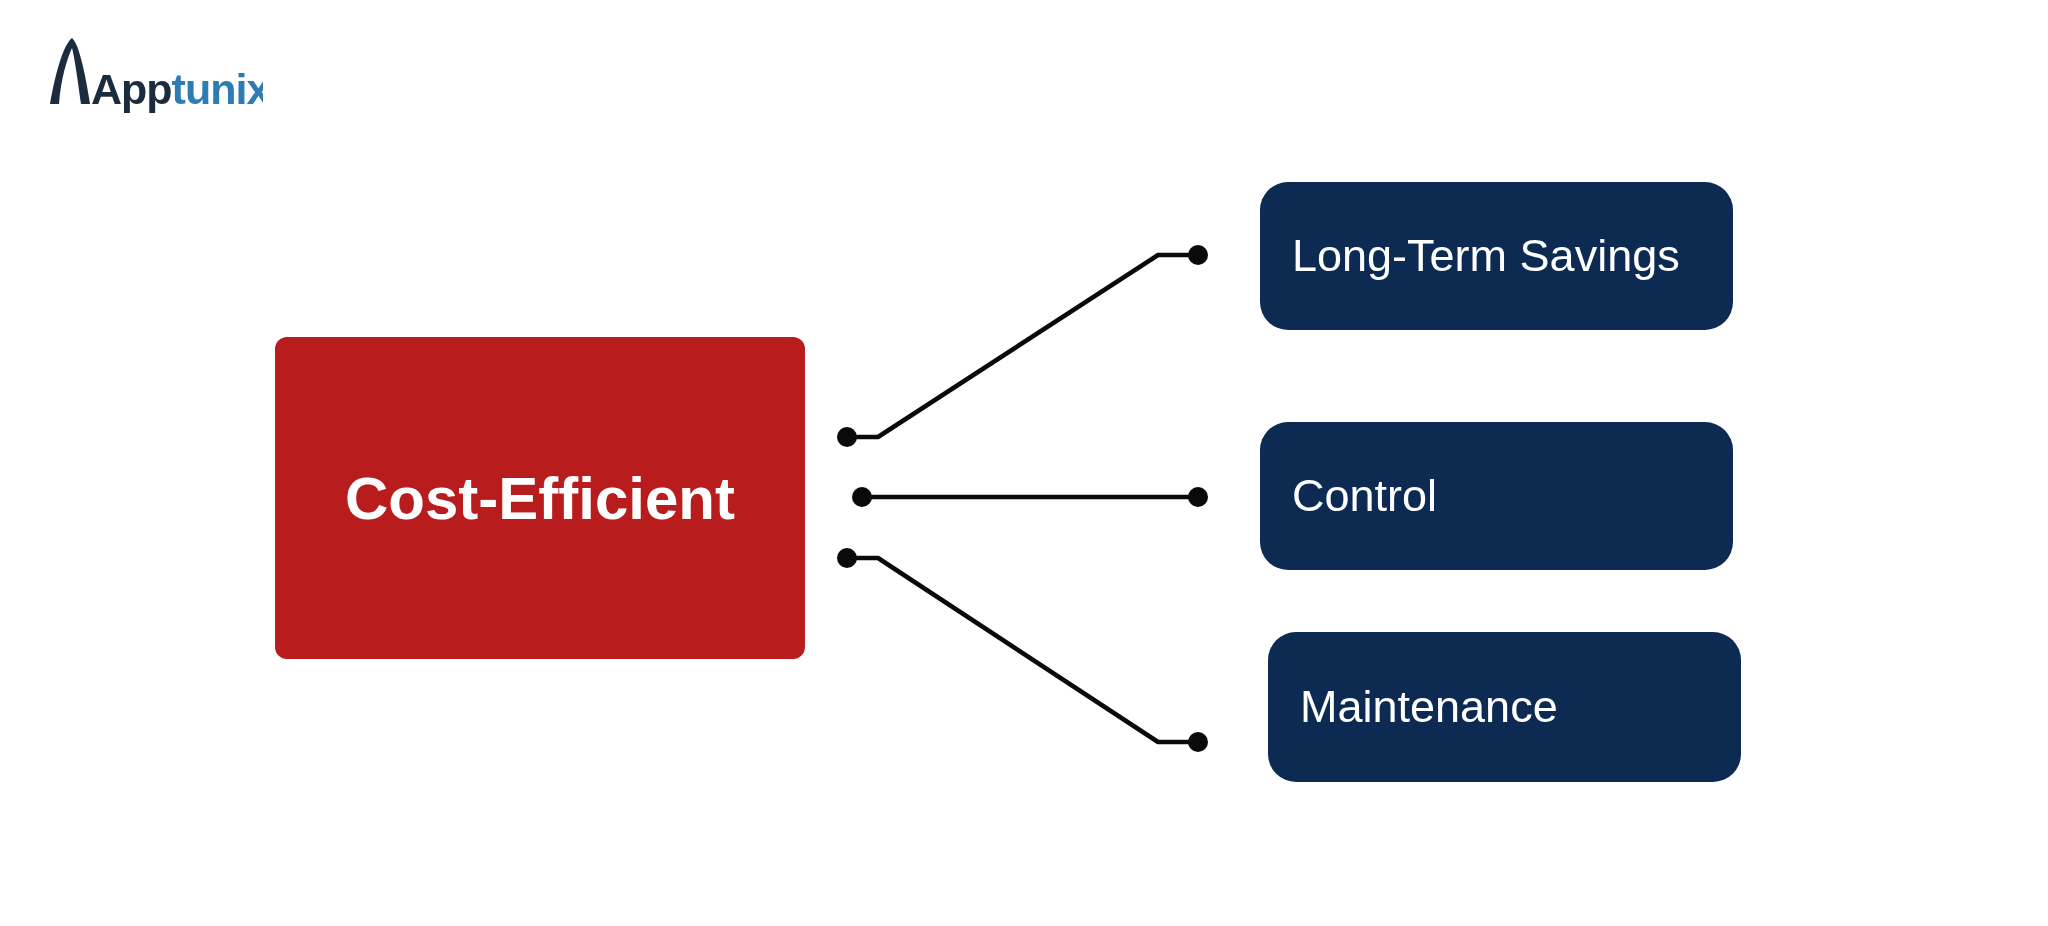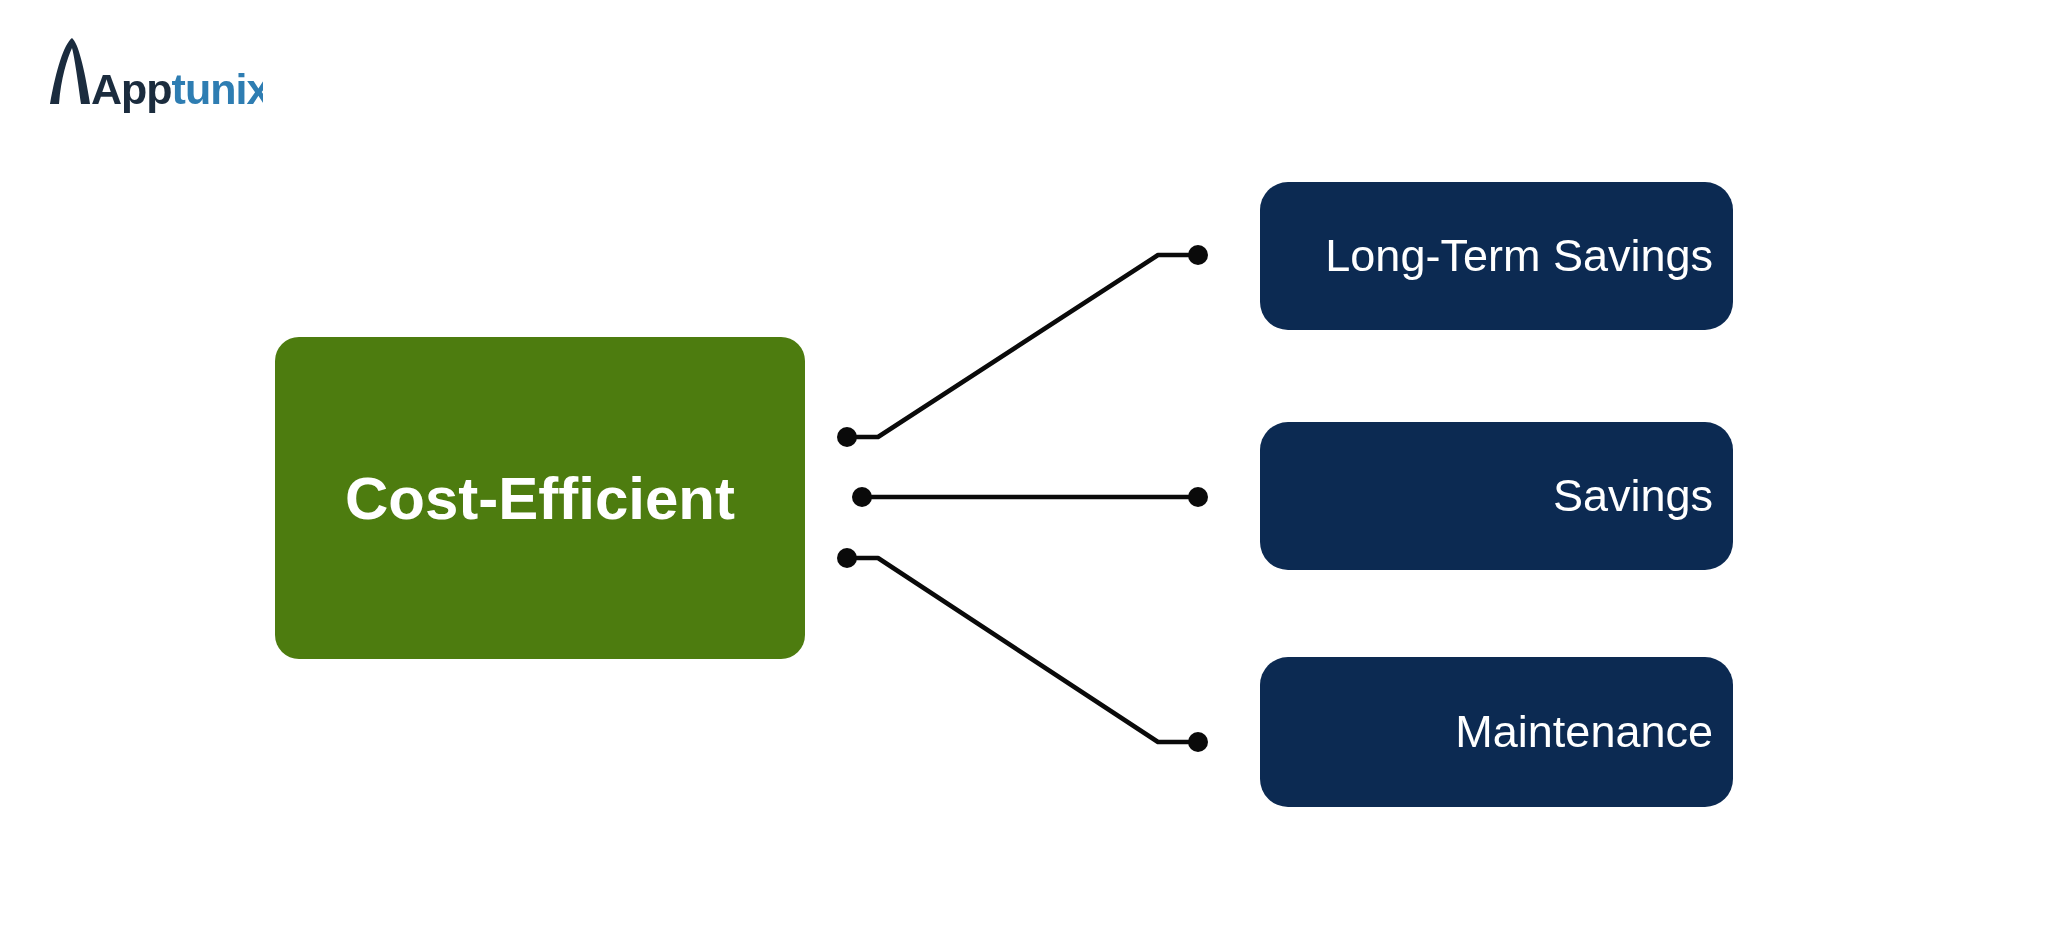--- a/index.html
+++ b/index.html
@@ -40,22 +40,22 @@
   .node {
     position: absolute;
     color: #ffffff;
     box-sizing: border-box;
   }
   .node-root {
     left: 275px;
     top: 337px;
     width: 530px;
     height: 322px;
-    background: #4d7c0f;
-    border-radius: 24px;
+    background: #b91c1c;
+    border-radius: 12px;
     display: flex;
     align-items: center;
     justify-content: center;
     font-size: 60px;
     font-weight: bold;
     text-align: right;
   }
   .node-child {
     left: 1260px;
     width: 473px;
@@ -63,24 +63,24 @@
     border-radius: 28px;
     display: flex;
     flex-direction: column;
     justify-content: center;
     padding-left: 32px;
     padding-right: 20px;
     font-size: 45px;
     font-weight: 500;
     line-height: 62px;
   }
-  .node-child .line { display: block; text-align: right; }
+  .node-child .line { display: block; }
   .node-child-1 { top: 182px; height: 148px; }
   .node-child-2 { top: 422px; height: 148px; }
-  .node-child-3 { top: 657px; height: 150px; }
+  .node-child-3 { top: 632px; height: 150px; margin-left: 8px; }
 </style>
 </head>
 <body>
 
 <div class="canvas">
 
   <svg class="logo" viewBox="0 0 218 80">
     <path d="M5,68 C11,34 19,8 27,2 C33,7 39,30 45,68 L36,68 C32,38 29,19 27,12 C22,23 16,42 14,68 Z" fill="#1B2C3E"></path>
     <text x="46" y="68">
       <tspan fill="#1B2C3E">App</tspan><tspan fill="#2E7DB2">tunix</tspan>
@@ -110,20 +110,20 @@
   <div class="node node-root">
     <span>Cost-Efficient</span>
   </div>
 
   <div class="node node-child node-child-1">
     <span class="line">Long-Term Savings</span>
     <span class="line"></span>
   </div>
 
   <div class="node node-child node-child-2">
-    <span class="line">Savings</span>
+    <span class="line">Control</span>
   </div>
 
   <div class="node node-child node-child-3">
     <span class="line">Maintenance</span>
   </div>
 
 </div>
 
 </body></html>

